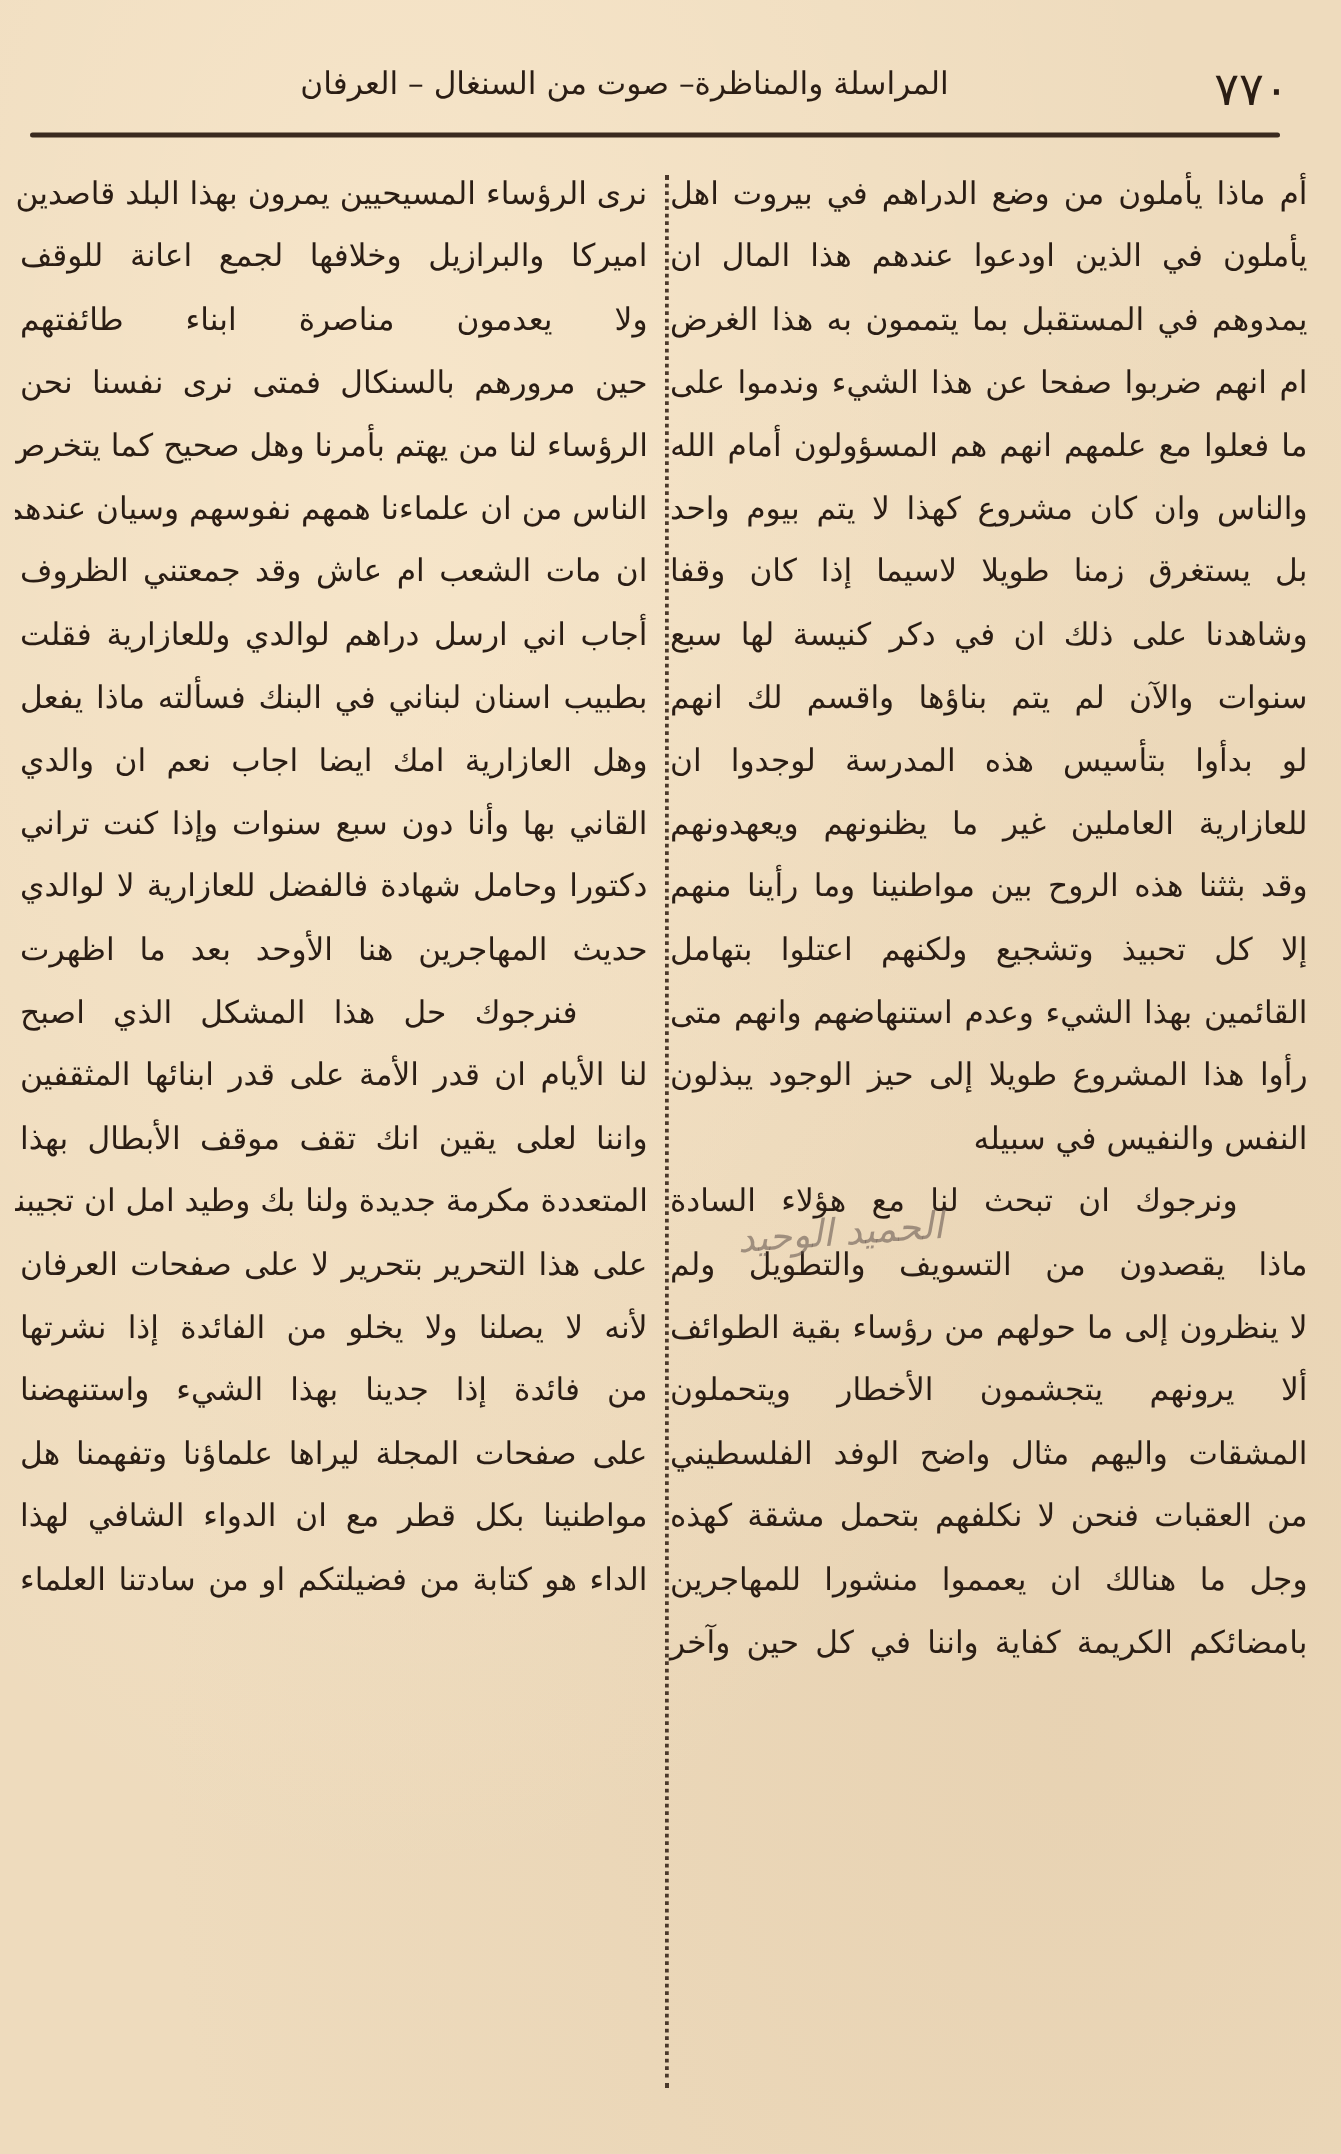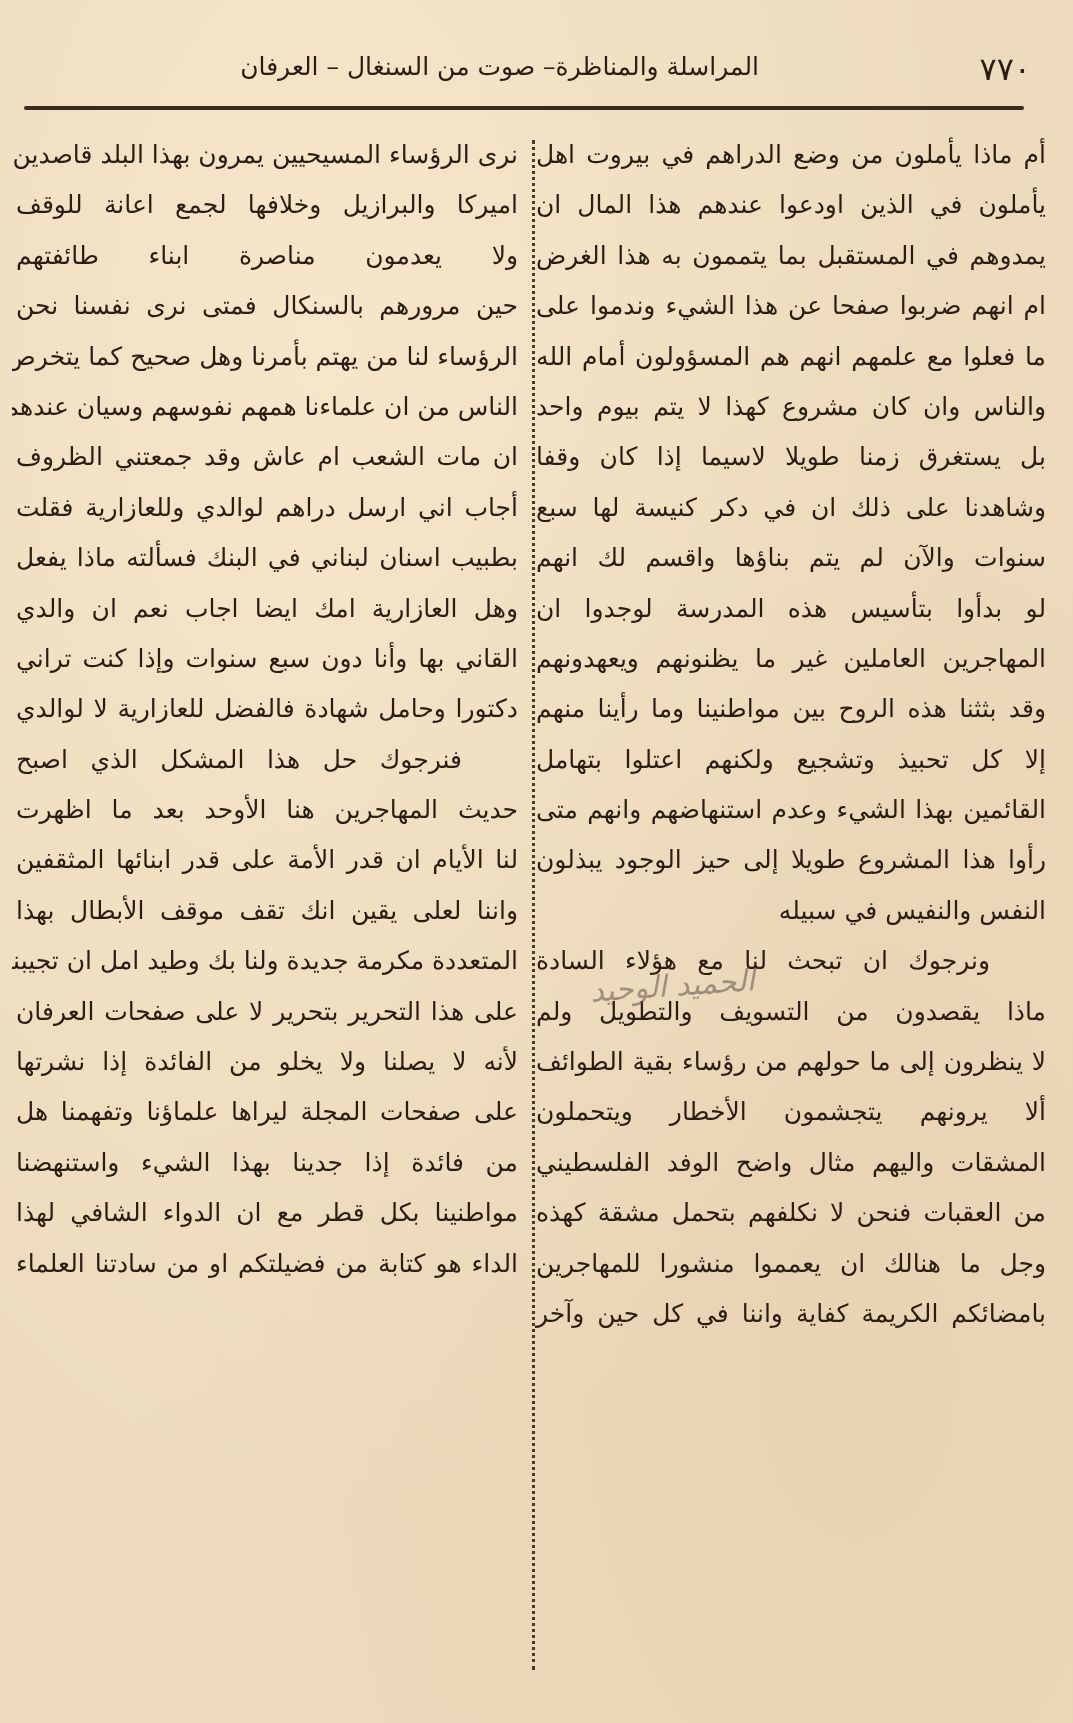--- a/index.html
+++ b/index.html
@@ -26,21 +26,21 @@
       top: 40px;
       left: 24px;
       right: 24px;
       height: 50px;
       direction: rtl;
     }
     .page-number {
       position: absolute;
       right: 18px;
       top: 10px;
-      font-size: 32px;
+      font-size: 37px;
       letter-spacing: 2px;
       color: #2a1d14;
     }
     .running-head {
       position: absolute;
       right: 290px;
       top: 12px;
       font-size: 25px;
       color: #2a1d14;
       white-space: nowrap;
@@ -119,21 +119,21 @@
       <div class="line">أم ماذا يأملون من وضع الدراهم في بيروت اهل</div>
       <div class="line">يأملون في الذين اودعوا عندهم هذا المال ان</div>
       <div class="line">يمدوهم في المستقبل بما يتممون به هذا الغرض</div>
       <div class="line">ام انهم ضربوا صفحا عن هذا الشيء وندموا على</div>
       <div class="line">ما فعلوا مع علمهم انهم هم المسؤولون أمام الله</div>
       <div class="line">والناس وان كان مشروع كهذا لا يتم بيوم واحد</div>
       <div class="line">بل يستغرق زمنا طويلا لاسيما إذا كان وقفا</div>
       <div class="line">وشاهدنا على ذلك ان في دكر كنيسة لها سبع</div>
       <div class="line">سنوات والآن لم يتم بناؤها واقسم لك انهم</div>
       <div class="line">لو بدأوا بتأسيس هذه المدرسة لوجدوا ان</div>
-      <div class="line">المهاجرين العاملين غير ما يظنونهم ويعهدونهم</div>
+      <div class="line">للعازارية العاملين غير ما يظنونهم ويعهدونهم</div>
       <div class="line">وقد بثثنا هذه الروح بين مواطنينا وما رأينا منهم</div>
       <div class="line">إلا كل تحبيذ وتشجيع ولكنهم اعتلوا بتهامل</div>
       <div class="line">القائمين بهذا الشيء وعدم استنهاضهم وانهم متى</div>
       <div class="line">رأوا هذا المشروع طويلا إلى حيز الوجود يبذلون</div>
       <div class="line short">النفس والنفيس في سبيله</div>
       <div class="line indent">ونرجوك ان تبحث لنا مع هؤلاء السادة</div>
       <div class="line">ماذا يقصدون من التسويف والتطويل ولم</div>
       <div class="line">لا ينظرون إلى ما حولهم من رؤساء بقية الطوائف</div>
       <div class="line">ألا يرونهم يتجشمون الأخطار ويتحملون</div>
       <div class="line">المشقات واليهم مثال واضح الوفد الفلسطيني</div>
@@ -150,29 +150,29 @@
       <div class="line">ولا يعدمون مناصرة ابناء طائفتهم</div>
       <div class="line">حين مرورهم بالسنكال فمتى نرى نفسنا نحن</div>
       <div class="line">الرؤساء لنا من يهتم بأمرنا وهل صحيح كما يتخرص</div>
       <div class="line">الناس من ان علماءنا همهم نفوسهم وسيان عندهم</div>
       <div class="line">ان مات الشعب ام عاش وقد جمعتني الظروف</div>
       <div class="line">أجاب اني ارسل دراهم لوالدي وللعازارية فقلت</div>
       <div class="line">بطبيب اسنان لبناني في البنك فسألته ماذا يفعل</div>
       <div class="line">وهل العازارية امك ايضا اجاب نعم ان والدي</div>
       <div class="line">القاني بها وأنا دون سبع سنوات وإذا كنت تراني</div>
       <div class="line">دكتورا وحامل شهادة فالفضل للعازارية لا لوالدي</div>
+      <div class="line">حديث المهاجرين هنا الأوحد بعد ما اظهرت</div>
       <div class="line indent">فنرجوك حل هذا المشكل الذي اصبح</div>
-      <div class="line">حديث المهاجرين هنا الأوحد بعد ما اظهرت</div>
       <div class="line">لنا الأيام ان قدر الأمة على قدر ابنائها المثقفين</div>
       <div class="line">واننا لعلى يقين انك تقف موقف الأبطال بهذا</div>
       <div class="line">المتعددة مكرمة جديدة ولنا بك وطيد امل ان تجيبنا</div>
       <div class="line">على هذا التحرير بتحرير لا على صفحات العرفان</div>
       <div class="line">لأنه لا يصلنا ولا يخلو من الفائدة إذا نشرتها</div>
+      <div class="line">من فائدة إذا جدينا بهذا الشيء واستنهضنا</div>
       <div class="line">على صفحات المجلة ليراها علماؤنا وتفهمنا هل</div>
-      <div class="line">من فائدة إذا جدينا بهذا الشيء واستنهضنا</div>
       <div class="line">مواطنينا بكل قطر مع ان الدواء الشافي لهذا</div>
       <div class="line">الداء هو كتابة من فضيلتكم او من سادتنا العلماء</div>
     </div>
 
   </div>
 
   <div class="annotation">الحميد الوحيد</div>
 
 </div>
 

